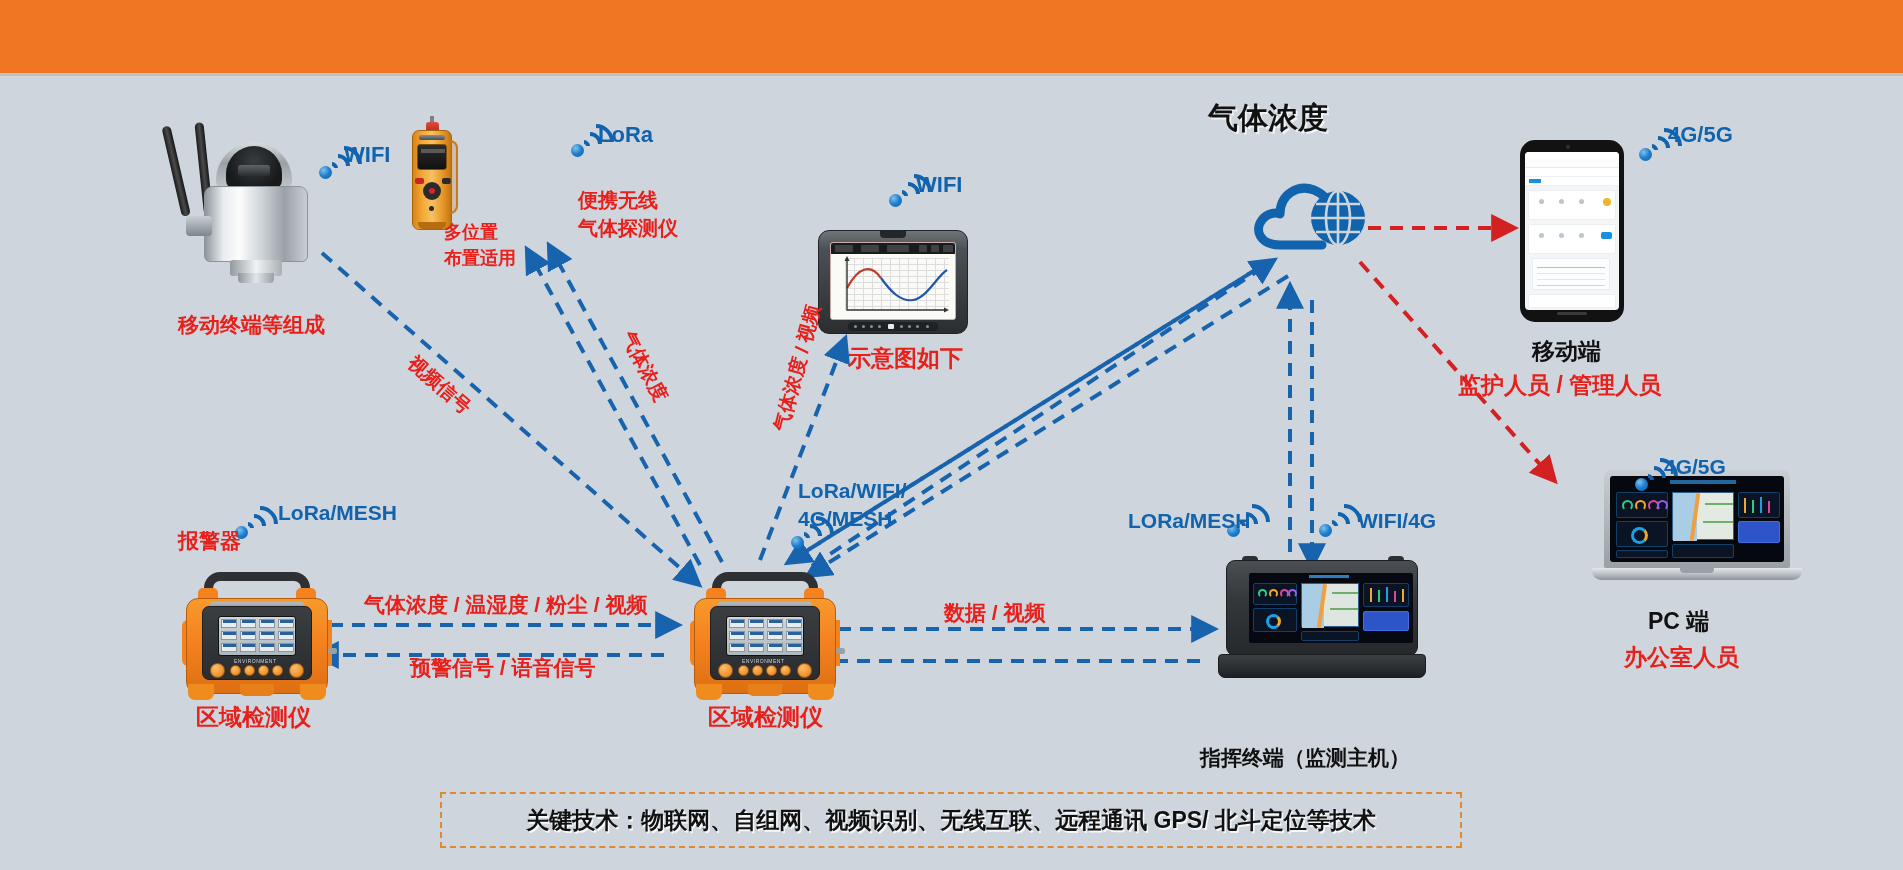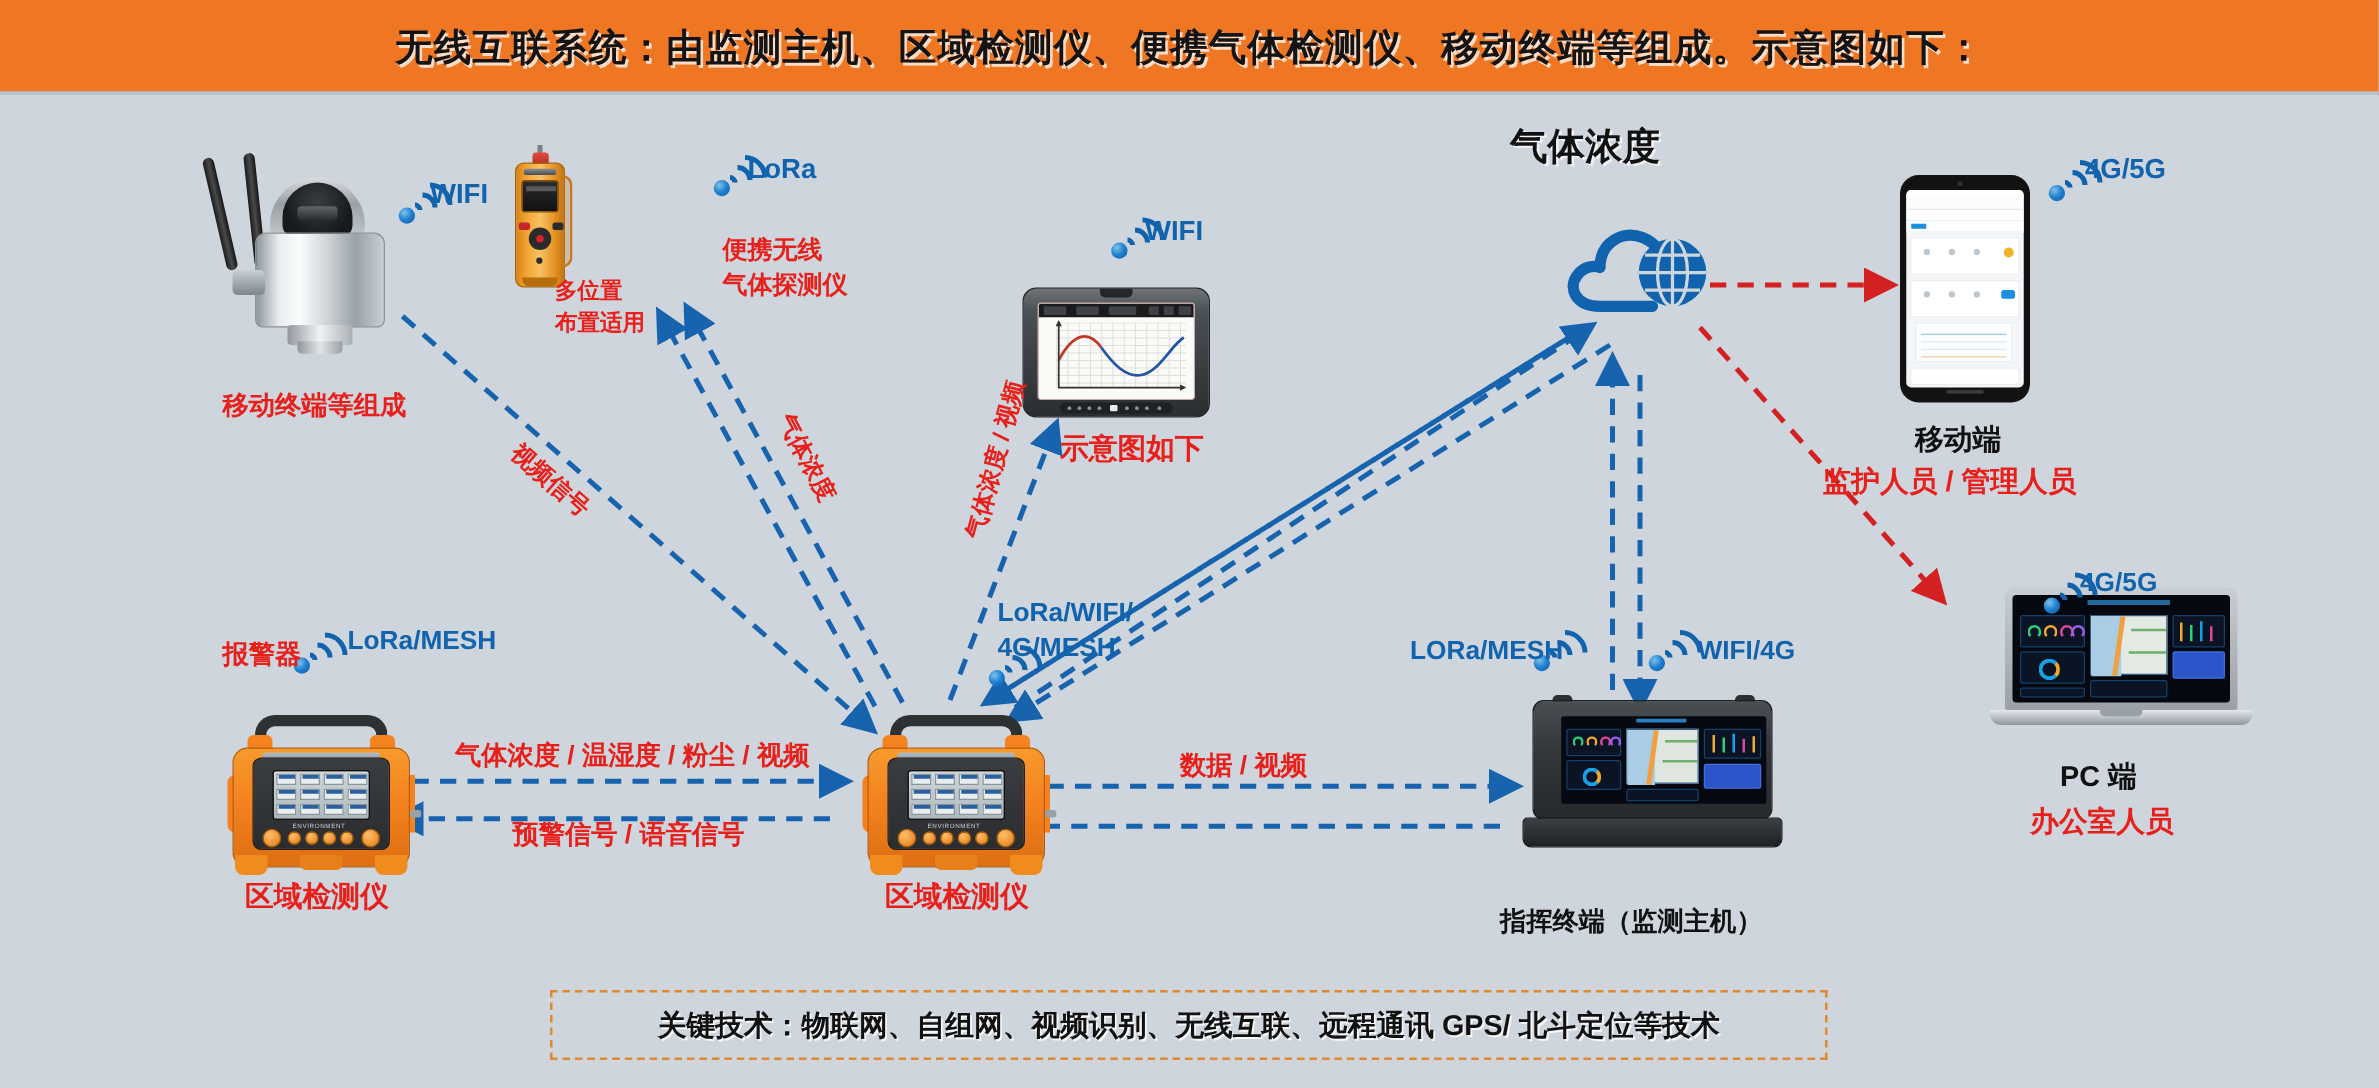--- a/index.html
+++ b/index.html
@@ -183,21 +183,20 @@
   .areadet .footM { position:absolute; left:58px; top:112px; width:34px; height:12px; background:#e8801a; border-radius:0 0 5px 5px;}
   .areadet .sideL { position:absolute; left:0px; top:48px; width:12px; height:46px; background:#f4821f; border-radius:6px 0 0 6px;}
   .areadet .sideR { position:absolute; left:138px; top:48px; width:12px; height:46px; background:#f4821f; border-radius:6px 0 0 6px;}
   .areadet .brand { position:absolute; left:52px; top:86px; font-size:5px; color:#cfd3d6; letter-spacing:.5px;}
   .areadet .nub  { position:absolute; left:146px; top:76px; width:9px; height:6px; background:#9aa1a6; border-radius:2px;}
 </style>
 </head>
 <body>
 
 <div id="header">
-  <div class="htxt">无线互联系统：由监测主机、区域检测仪、便携气体检测仪、移动终端等组成。示意图如下：</div>
   <div class="hsep"></div>
 </div>
 
 <svg class="abs" style="left:0;top:0;width:1903px;height:870px;pointer-events:none;" viewBox="0 0 1903 870">
   <defs>
     <marker id="ahb" markerWidth="7" markerHeight="7" refX="2.2" refY="3.5" orient="auto">
       <path d="M0,0 L7,3.5 L0,7 z" fill="#1763ae"></path>
     </marker>
     <marker id="ahr" markerWidth="7" markerHeight="7" refX="2.2" refY="3.5" orient="auto">
       <path d="M0,0 L7,3.5 L0,7 z" fill="#d32020"></path>
@@ -433,21 +432,21 @@
     <span class="dot"></span>
 </div>
 <div class="lbl blue" style="left:1128px; top:508px; font-size:21px;">LORa/MESH</div>
 <div class="wifi" style="left:1318px; top:498px;">
   <i class="a3"></i>
     <i class="a2"></i>
     <i class="a1"></i>
     <span class="dot"></span>
 </div>
 <div class="lbl blue" style="left:1358px; top:508px; font-size:21px;">WIFI/4G</div>
-<div class="lbl blk" style="left:1200px; top:725px; font-size:21px;">指挥终端（监测主机）</div>
+<div class="lbl blk" style="left:1200px; top:745px; font-size:21px;">指挥终端（监测主机）</div>
 
 <div id="pclap">
   <div class="plid"></div>
   <div class="pscr">
     <div class="dw" style="left:6px;top:16px;width:52px;height:26px;">
       <span class="ring" style="left:5px;top:7px;width:11px;height:11px;border-width:2px;border-color:#27d07a #27d07a transparent #27d07a;"></span>
       <span class="ring" style="left:18px;top:7px;width:11px;height:11px;border-width:2px;border-color:#f0a92c #f0a92c transparent #f0a92c;"></span>
       <span class="ring" style="left:31px;top:7px;width:11px;height:11px;border-width:2px;border-color:#e0459c #e0459c transparent #e0459c;"></span>
       <span class="ring" style="left:40px;top:7px;width:11px;height:11px;border-width:2px;border-color:#9b5cf0 #9b5cf0 transparent #9b5cf0;"></span>
     </div>
@@ -551,21 +550,21 @@
   <div class="footR"></div>
   <div class="nub"></div>
 </div>
 <div class="wifi" style="left:234px; top:500px;">
   <i class="a3"></i>
     <i class="a2"></i>
     <i class="a1"></i>
     <span class="dot"></span>
 </div>
 <div class="lbl blue" style="left:278px; top:500px; font-size:21px;">LoRa/MESH</div>
-<div class="lbl red" style="left:178px; top:511px; font-size:21px;text-align:center;">报警器</div>
+<div class="lbl red" style="left:178px; top:528px; font-size:21px;text-align:center;">报警器</div>
 <div class="lbl red" style="left:196px; top:704px; font-size:23px;">区域检测仪</div>
 
 <div class="areadet" id="areaC" style="left:690px; top:572px;">
   <div class="handle"></div>
   <div class="hclipL"></div>
   <div class="hclipR"></div>
   <div class="sideL"></div>
   <div class="sideR"></div>
   <div class="shell"></div>
   <div class="grill"></div>

